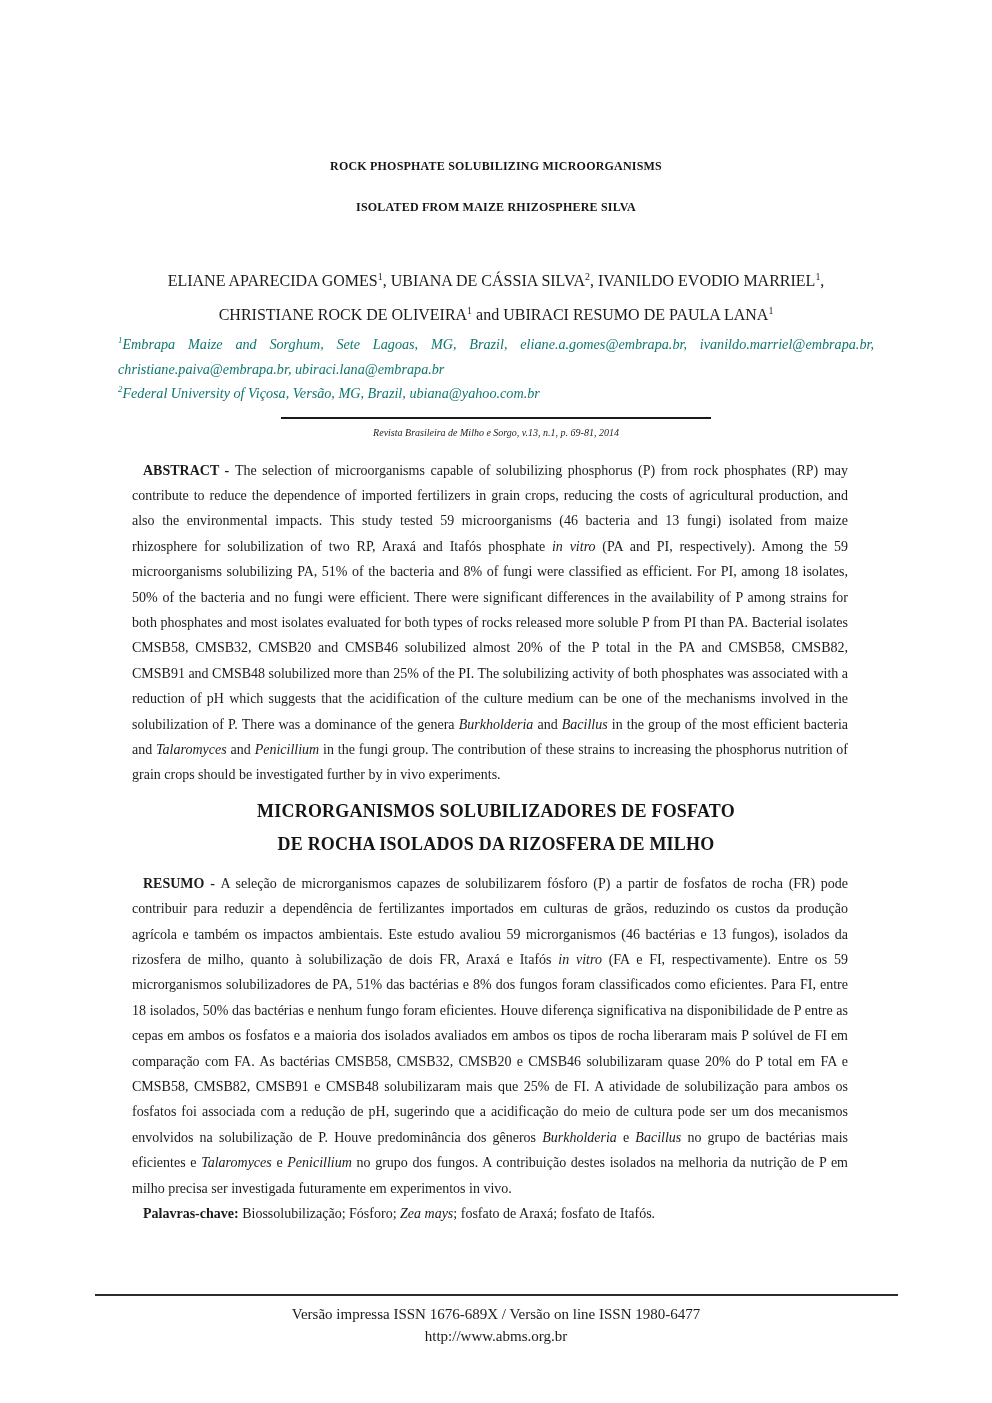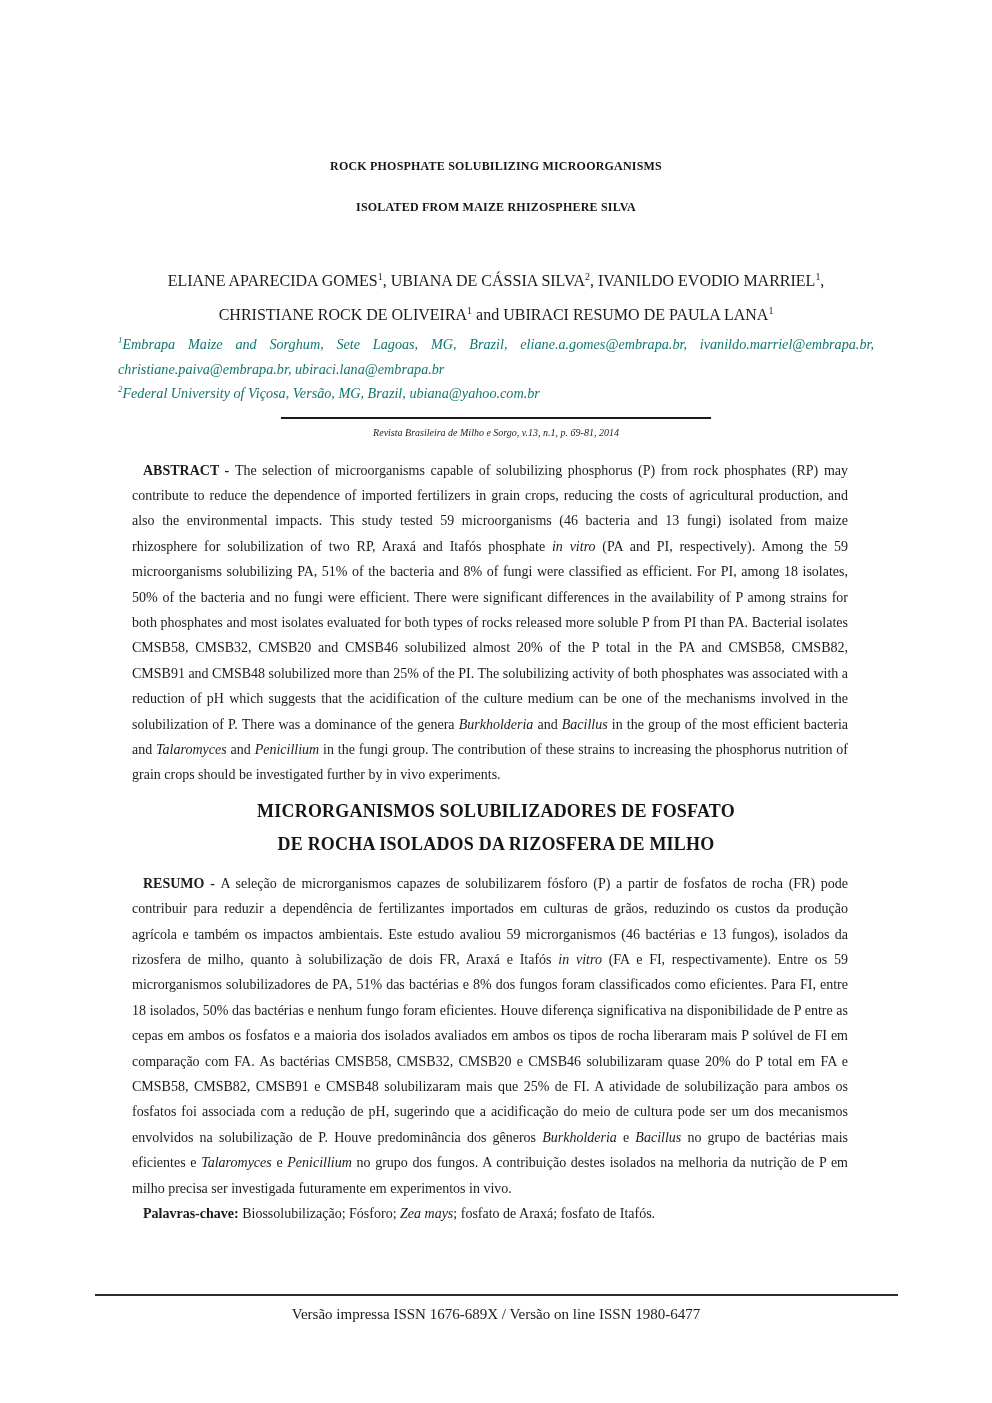--- a/index.html
+++ b/index.html
@@ -83,14 +83,15 @@
     </h2>
 
     <p class="para resumo"><span class="run-bold">RESUMO - </span><span>A seleção de microrganismos capazes de solubilizarem fósforo (P) a partir de fosfatos de rocha (FR) pode contribuir para reduzir a dependência de fertilizantes importados em culturas de grãos, reduzindo os custos da produção agrícola e também os impactos ambientais. Este estudo avaliou 59 microrganismos (46 bactérias e 13 fungos), isolados da rizosfera de milho, quanto à solubilização de dois FR, Araxá e Itafós </span><span class="run-italic">in vitro</span><span> (FA e FI, respectivamente). Entre os 59 microrganismos solubilizadores de PA, 51% das bactérias e 8% dos fungos foram classificados como eficientes. Para FI, entre 18 isolados, 50% das bactérias e nenhum fungo foram eficientes. Houve diferença significativa na disponibilidade de P entre as cepas em ambos os fosfatos e a maioria dos isolados avaliados em ambos os tipos de rocha liberaram mais P solúvel de FI em comparação com FA. As bactérias CMSB58, CMSB32, CMSB20 e CMSB46 solubilizaram quase 20% do P total em FA e CMSB58, CMSB82, CMSB91 e CMSB48 solubilizaram mais que 25% de FI. A atividade de solubilização para ambos os fosfatos foi associada com a redução de pH, sugerindo que a acidificação do meio de cultura pode ser um dos mecanismos envolvidos na solubilização de P. Houve predominância dos gêneros </span><span class="run-italic">Burkholderia</span><span> e </span><span class="run-italic">Bacillus</span><span> no grupo de bactérias mais eficientes e </span><span class="run-italic">Talaromyces</span><span> e </span><span class="run-italic">Penicillium</span><span> no grupo dos fungos. A contribuição destes isolados na melhoria da nutrição de P em milho precisa ser investigada futuramente em experimentos in vivo.</span></p>
     <p class="para palavras"><span class="run-bold">Palavras-chave: </span><span>Biossolubilização; Fósforo; </span><span class="run-italic">Zea mays</span><span>; fosfato de Araxá; fosfato de Itafós.</span></p>
 
   </div>
 
   <div class="footer">
     <div class="footer-rule"></div>
     <div class="footer-line">Versão impressa ISSN 1676-689X / Versão on line ISSN 1980-6477</div>
+    <div class="footer-line">http://www.abms.org.br</div>
   </div>
 </div>
 
 </body></html>

